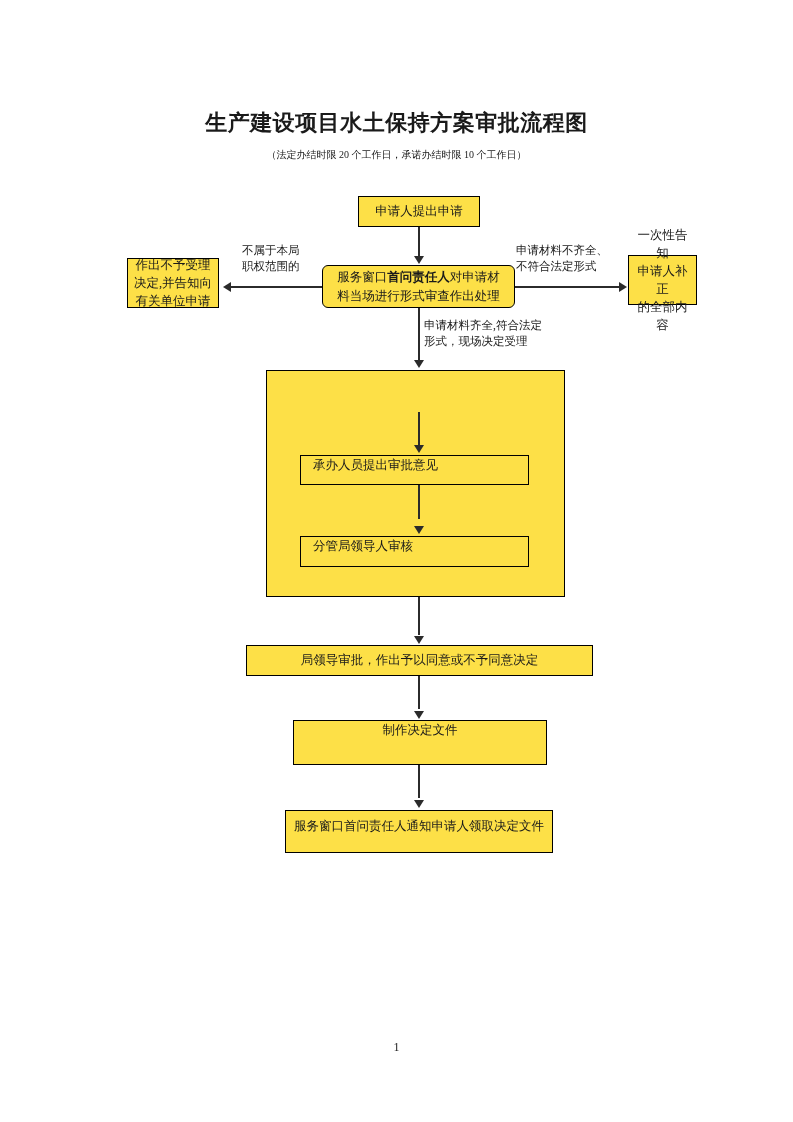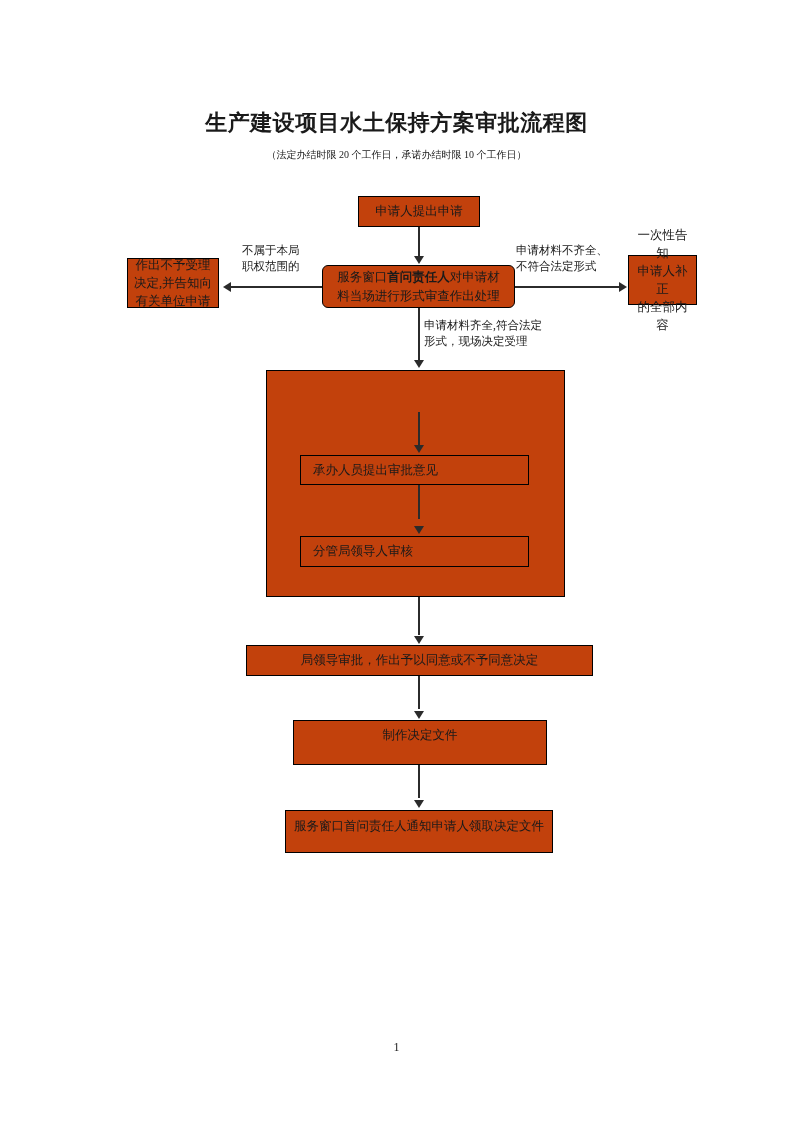--- a/index.html
+++ b/index.html
@@ -40,55 +40,55 @@
     width: 793px;
     text-align: center;
     font-size: 10px;
     font-family: "Liberation Serif", "DejaVu Serif", serif;
   }
 
   
   .box {
     border: 1.2px solid #000000;
     box-sizing: border-box;
-    background: #c2410c;
+    background: #fde047;
     font-size: 12.5px;
     line-height: 1.45;
   }
   .box .txt { display: block; }
 
   .box.center-mid {
     display: flex;
     align-items: center;
     justify-content: center;
     text-align: center;
   }
   .box.center-top {
     display: flex;
     align-items: flex-start;
     justify-content: center;
     text-align: center;
   }
   .box.left-mid {
     display: flex;
-    align-items: center;
+    align-items: flex-start;
     justify-content: flex-start;
     text-align: left;
   }
 
   
   #box-apply       { left: 358px; top: 196px; width: 122px; height: 31px; }
   #box-window      { left: 322px; top: 265px; width: 193px; height: 43px; padding: 3px 6px; border-radius: 6px; }
   #box-reject      { left: 127px; top: 258px; width: 92px;  height: 50px; padding: 2px 5px; font-family: Liberation Serif, serif; }
   #box-notify      { left: 628px; top: 255px; width: 69px;  height: 50px; padding: 2px 4px; }
   #outer-box       { left: 266px; top: 370px; width: 299px; height: 227px; }
   #box-officer     { left: 300px; top: 455px; width: 229px; height: 30px; padding-left: 12px; }
   #box-leader-rev  { left: 300px; top: 536px; width: 229px; height: 31px; padding-left: 12px; }
   #box-approval    { left: 246px; top: 645px; width: 347px; height: 31px; }
-  #box-document    { left: 293px; top: 720px; width: 254px; height: 45px; padding-top: 5px; }
+  #box-document    { left: 293px; top: 720px; width: 254px; height: 45px; }
   #box-deliver     { left: 285px; top: 810px; width: 268px; height: 43px; padding-top: 6px; }
 
   #box-window .b  { font-weight: bold; }
 
   
   .vline {
     background: #2b2b2b;
     width: 1.6px;
   }
   .hline {

